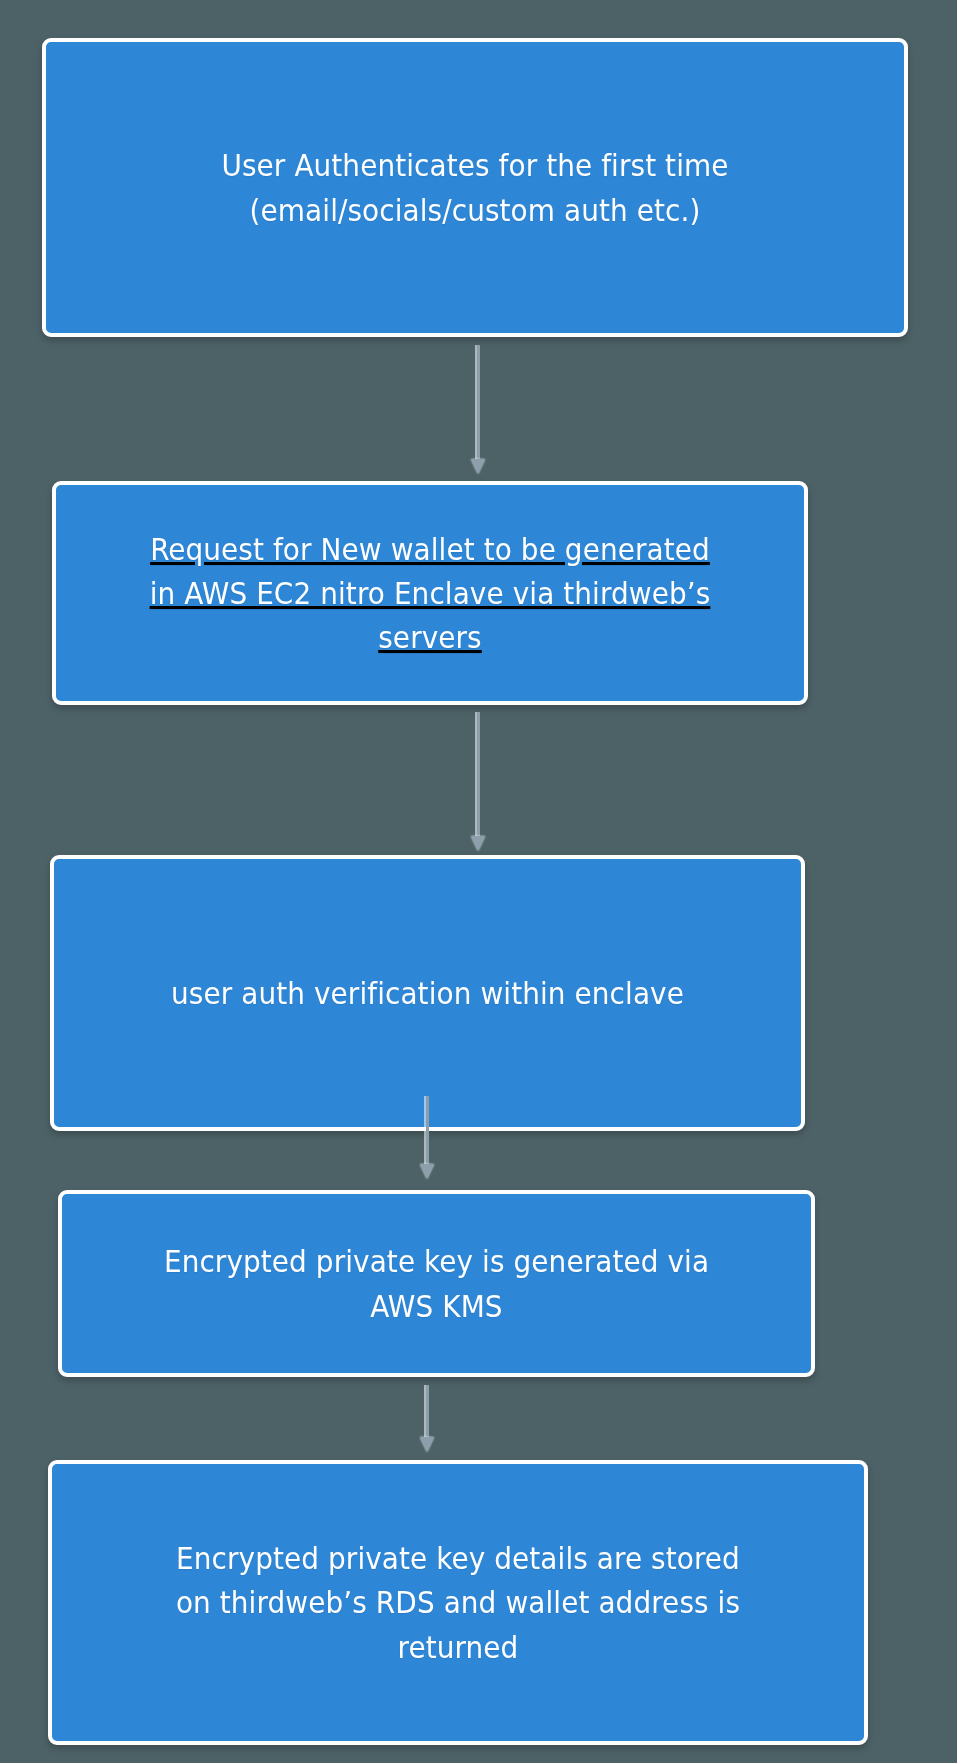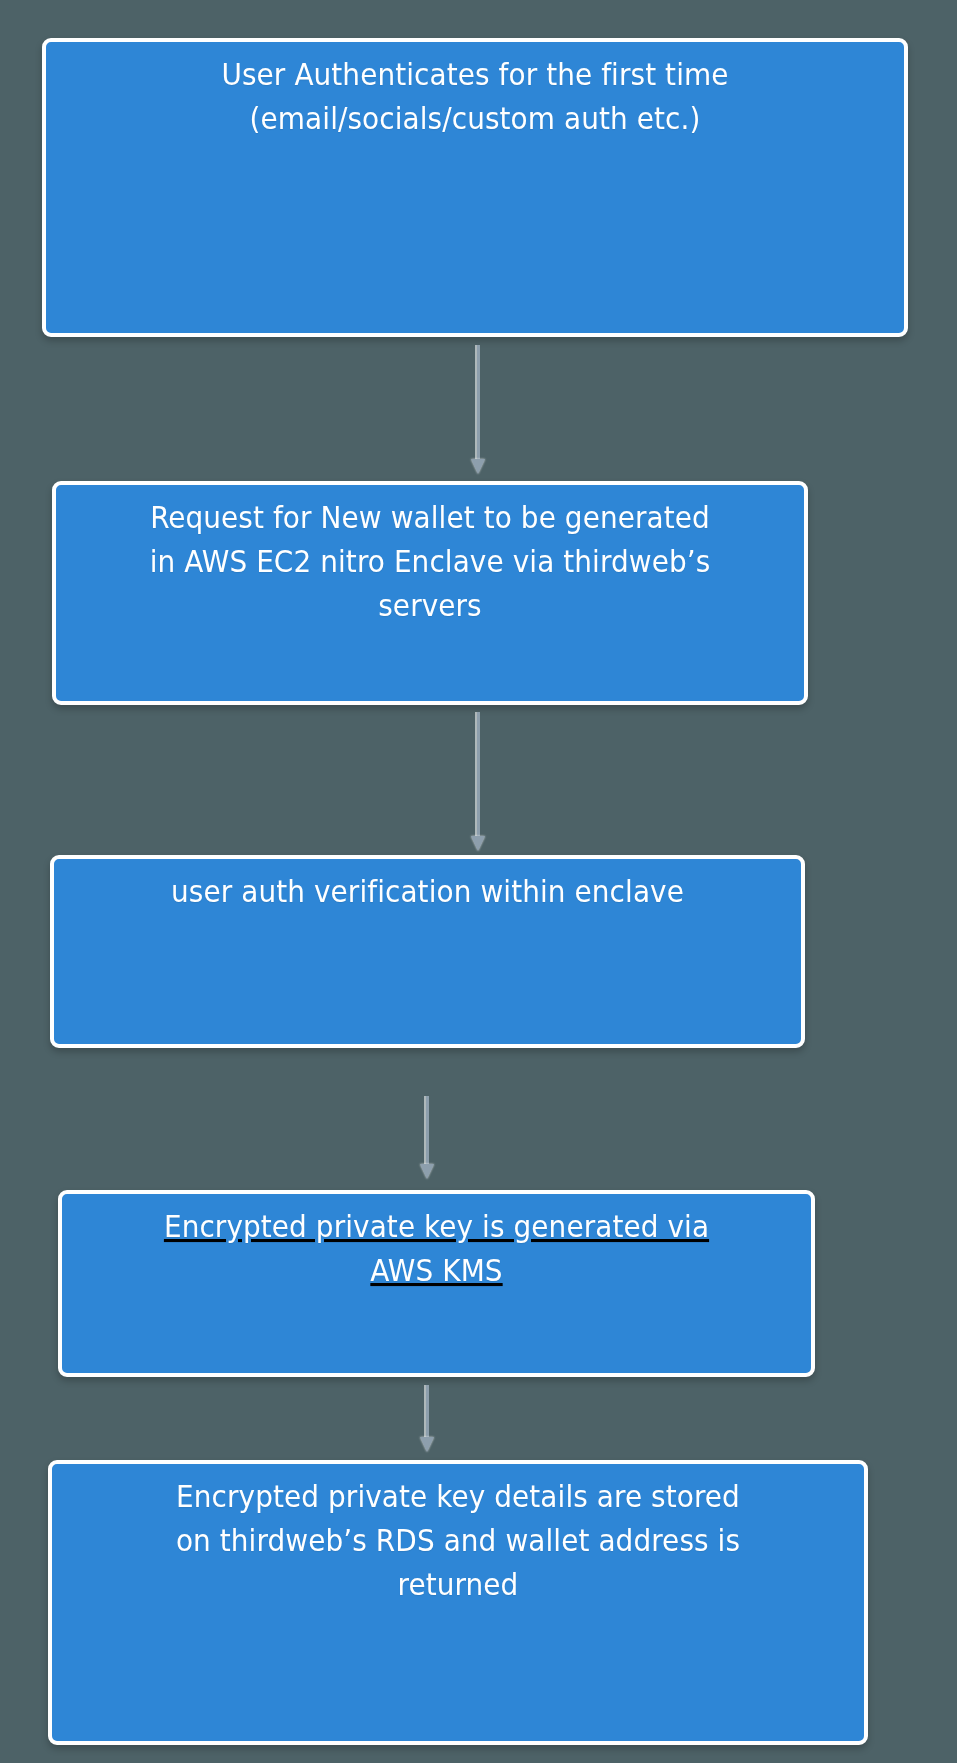--- a/index.html
+++ b/index.html
@@ -16,41 +16,41 @@
     font-family: "DejaVu Sans Condensed", "Liberation Sans Narrow", "Liberation Sans", sans-serif;
   }
   .node {
     position: absolute;
     box-sizing: border-box;
     background: #2e86d6;
     border: 4px solid #ffffff;
     border-radius: 9px;
     box-shadow: 0 4px 7px rgba(0,0,0,0.22);
     display: flex;
-    align-items: flex-start;
+    align-items: center;
     justify-content: center;
     padding: 10px 22px;
   }
   .node-label {
     color: #ffffff;
     text-align: center;
     font-size: 31px;
     line-height: 1.42;
     letter-spacing: 0.1px;
     font-weight: 400;
     font-stretch: condensed;
     white-space: pre-line;
     text-shadow: 0 1px 1px rgba(0,0,0,0.08);
   }
 
   
   #node-1 { left: 42px;  top: 38px;   width: 866px; height: 299px; }
-  #node-2 { left: 52px;  top: 481px;  width: 756px; height: 224px; }
-  #node-3 { left: 50px;  top: 855px;  width: 755px; height: 193px; }
-  #node-4 { left: 58px;  top: 1190px; width: 757px; height: 187px; text-decoration: underline; }
+  #node-2 { left: 52px;  top: 481px;  width: 756px; height: 224px; text-decoration: underline; }
+  #node-3 { left: 50px;  top: 855px;  width: 755px; height: 276px; }
+  #node-4 { left: 58px;  top: 1190px; width: 757px; height: 187px; }
   #node-5 { left: 48px;  top: 1460px; width: 820px; height: 285px; }
 
   
   .edge { position: absolute; }
   .edge-line {
     position: absolute;
     width: 3px;
     background: #8d9fad;
     left: 0;
     top: 0;

